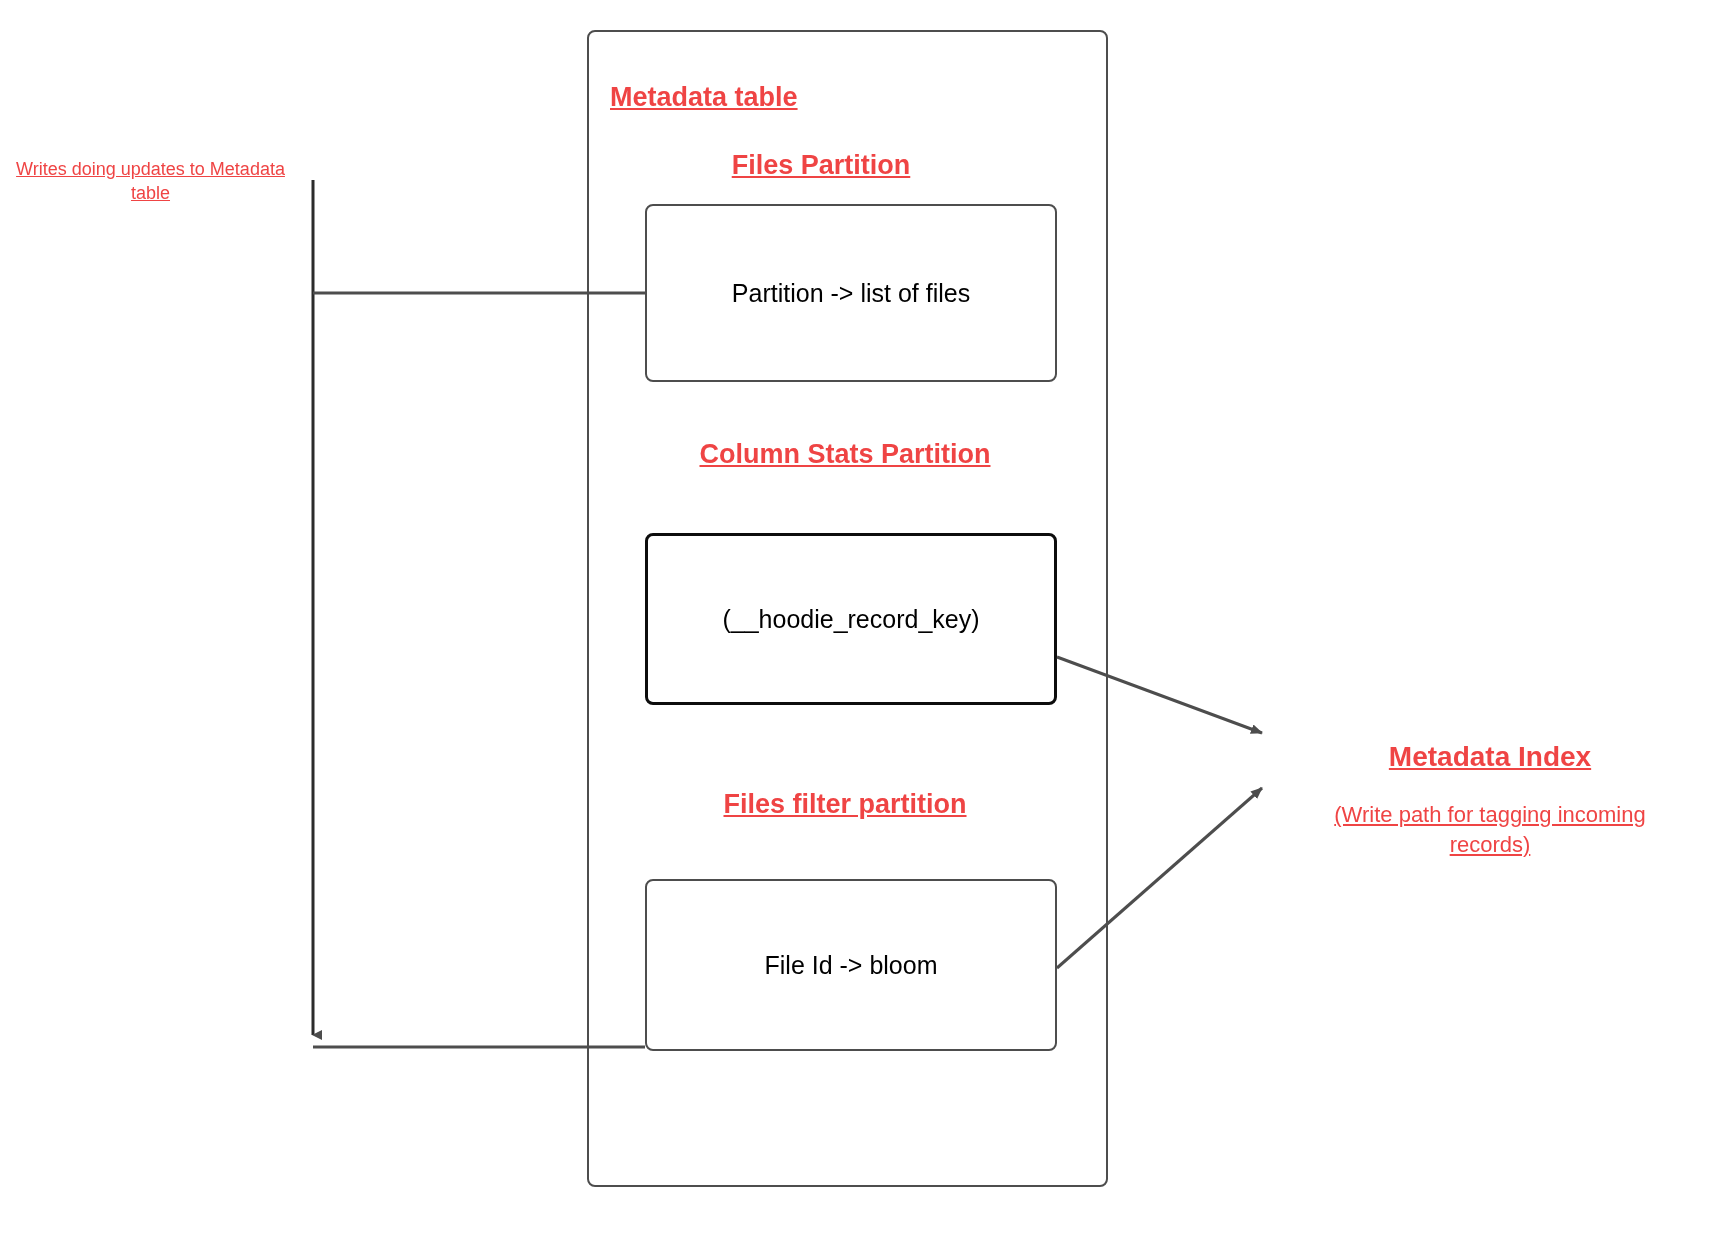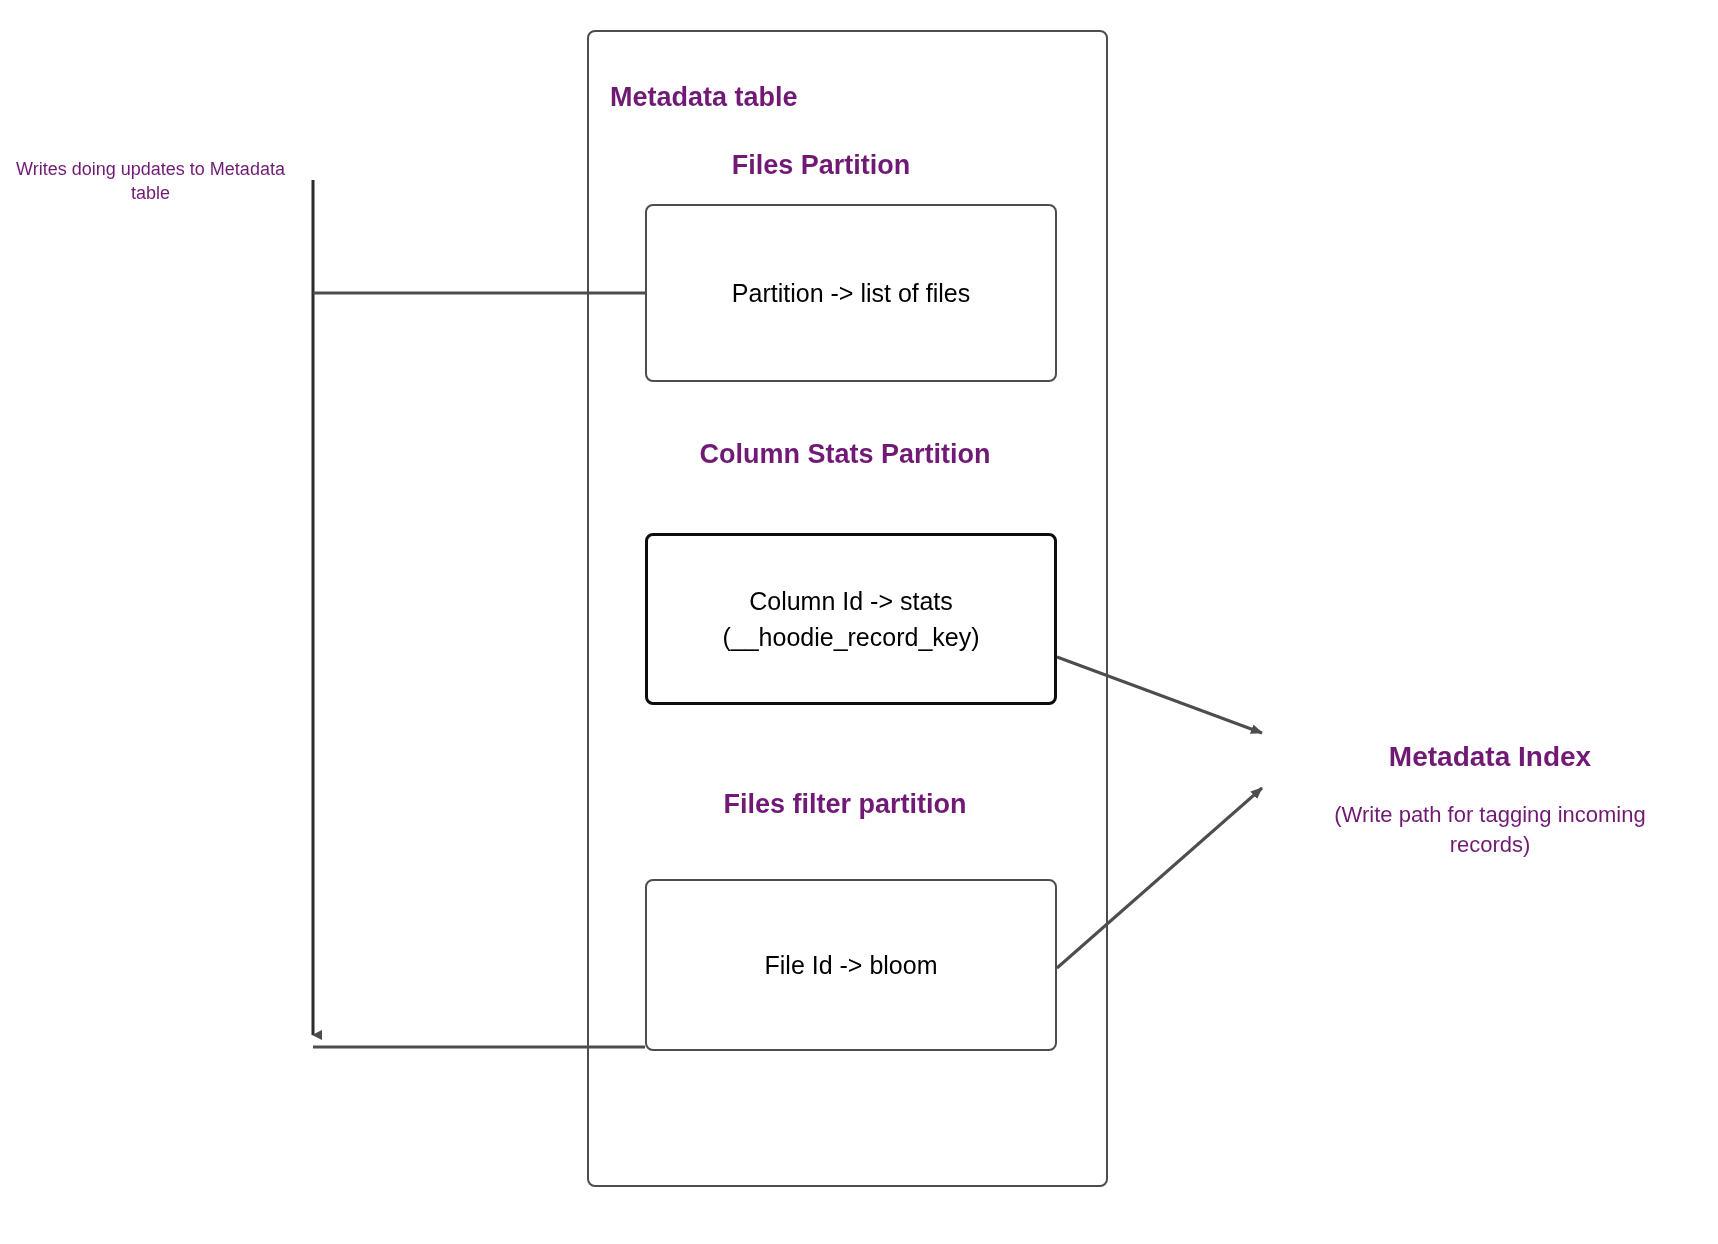--- a/index.html
+++ b/index.html
@@ -17,21 +17,22 @@
     height: 1244px;
     overflow: hidden;
     background: #ffffff;
   }
   .abs { position: absolute; }
 
   
   .label {
     text-align: center;
     line-height: 1.33;
-    color: #701a75;
+    color: #ef4444;
+    text-decoration: underline;
   }
   .plain { font-size: 25px; font-weight: 400; }
   .bold  { font-size: 27px; font-weight: 700; }
 
   #writes-label {
     left: 8px;
     top: 158px;
     width: 285px;
     font-size: 18px;
   }
@@ -147,21 +148,20 @@
   <div class="abs label bold" id="files-partition-title">Files Partition</div>
 
   <div class="abs partition-box" id="files-partition-box">
     <div class="boxtext">Partition -&gt; list of files</div>
   </div>
 
   <div class="abs label bold" id="column-stats-title">Column Stats Partition</div>
 
   <div class="abs partition-box" id="column-stats-box">
     <div class="boxtext">
-      <div>Column Id  -&gt; stats</div>
       <div>(__hoodie_record_key)</div>
     </div>
   </div>
 
   <div class="abs label bold" id="bloom-filter-title">Files filter partition</div>
 
   <div class="abs partition-box" id="bloom-filter-box">
     <div class="boxtext">File Id -&gt; bloom</div>
   </div>
 

